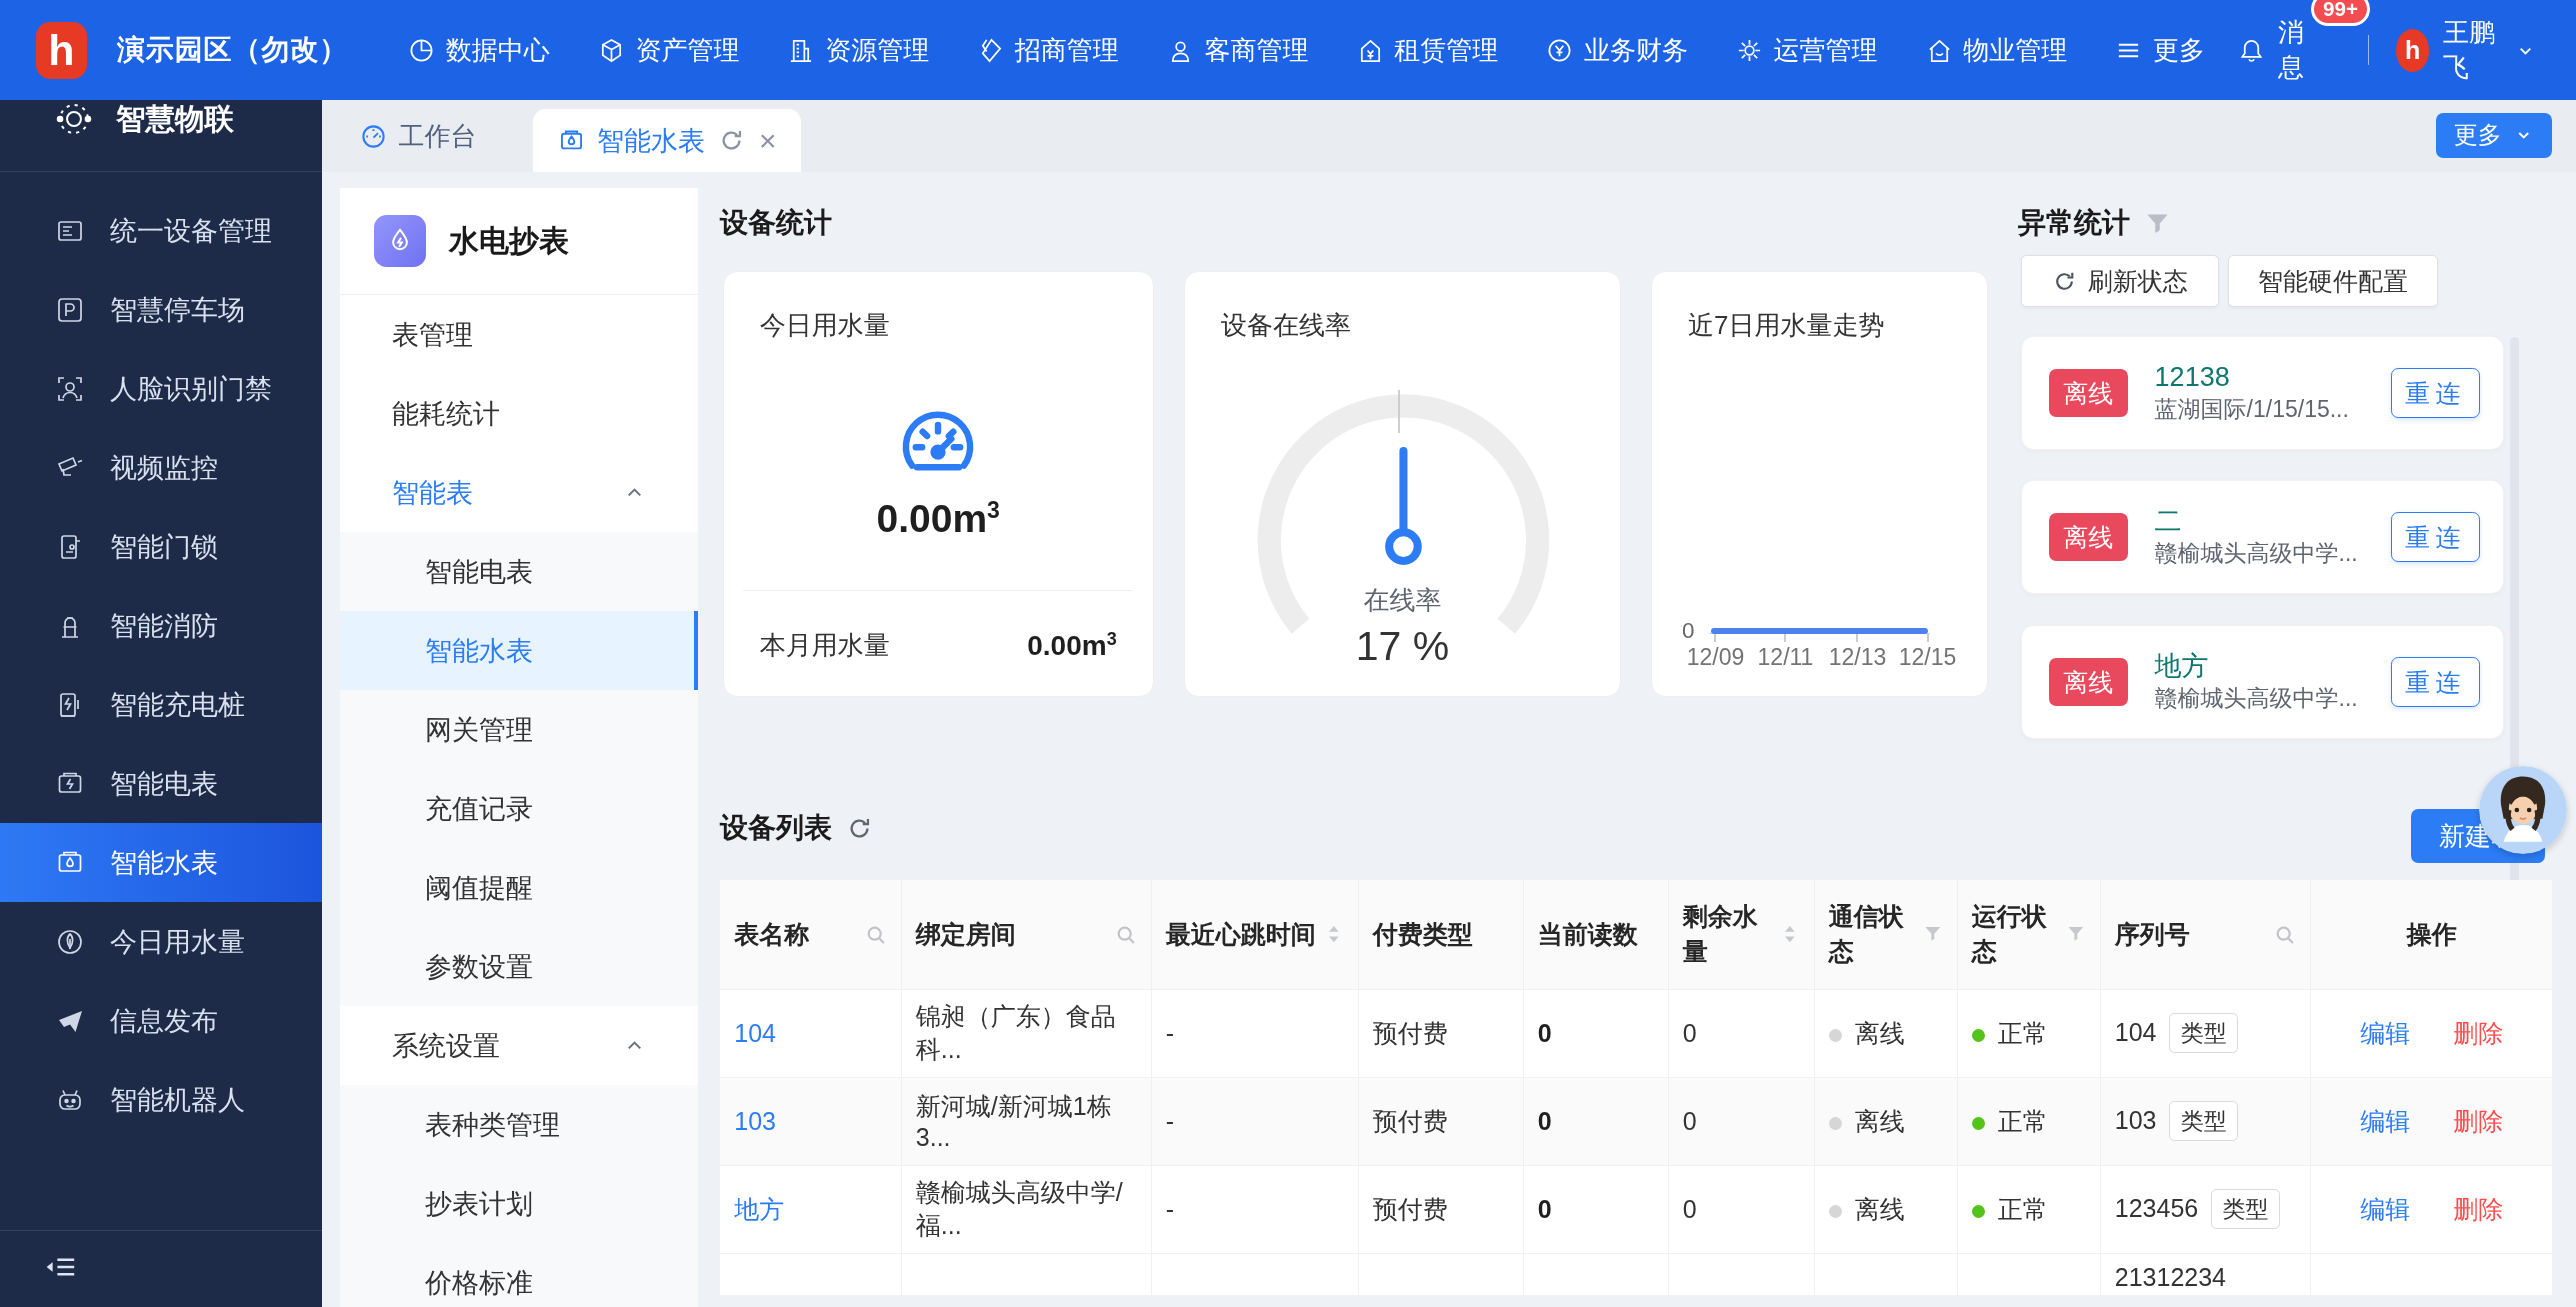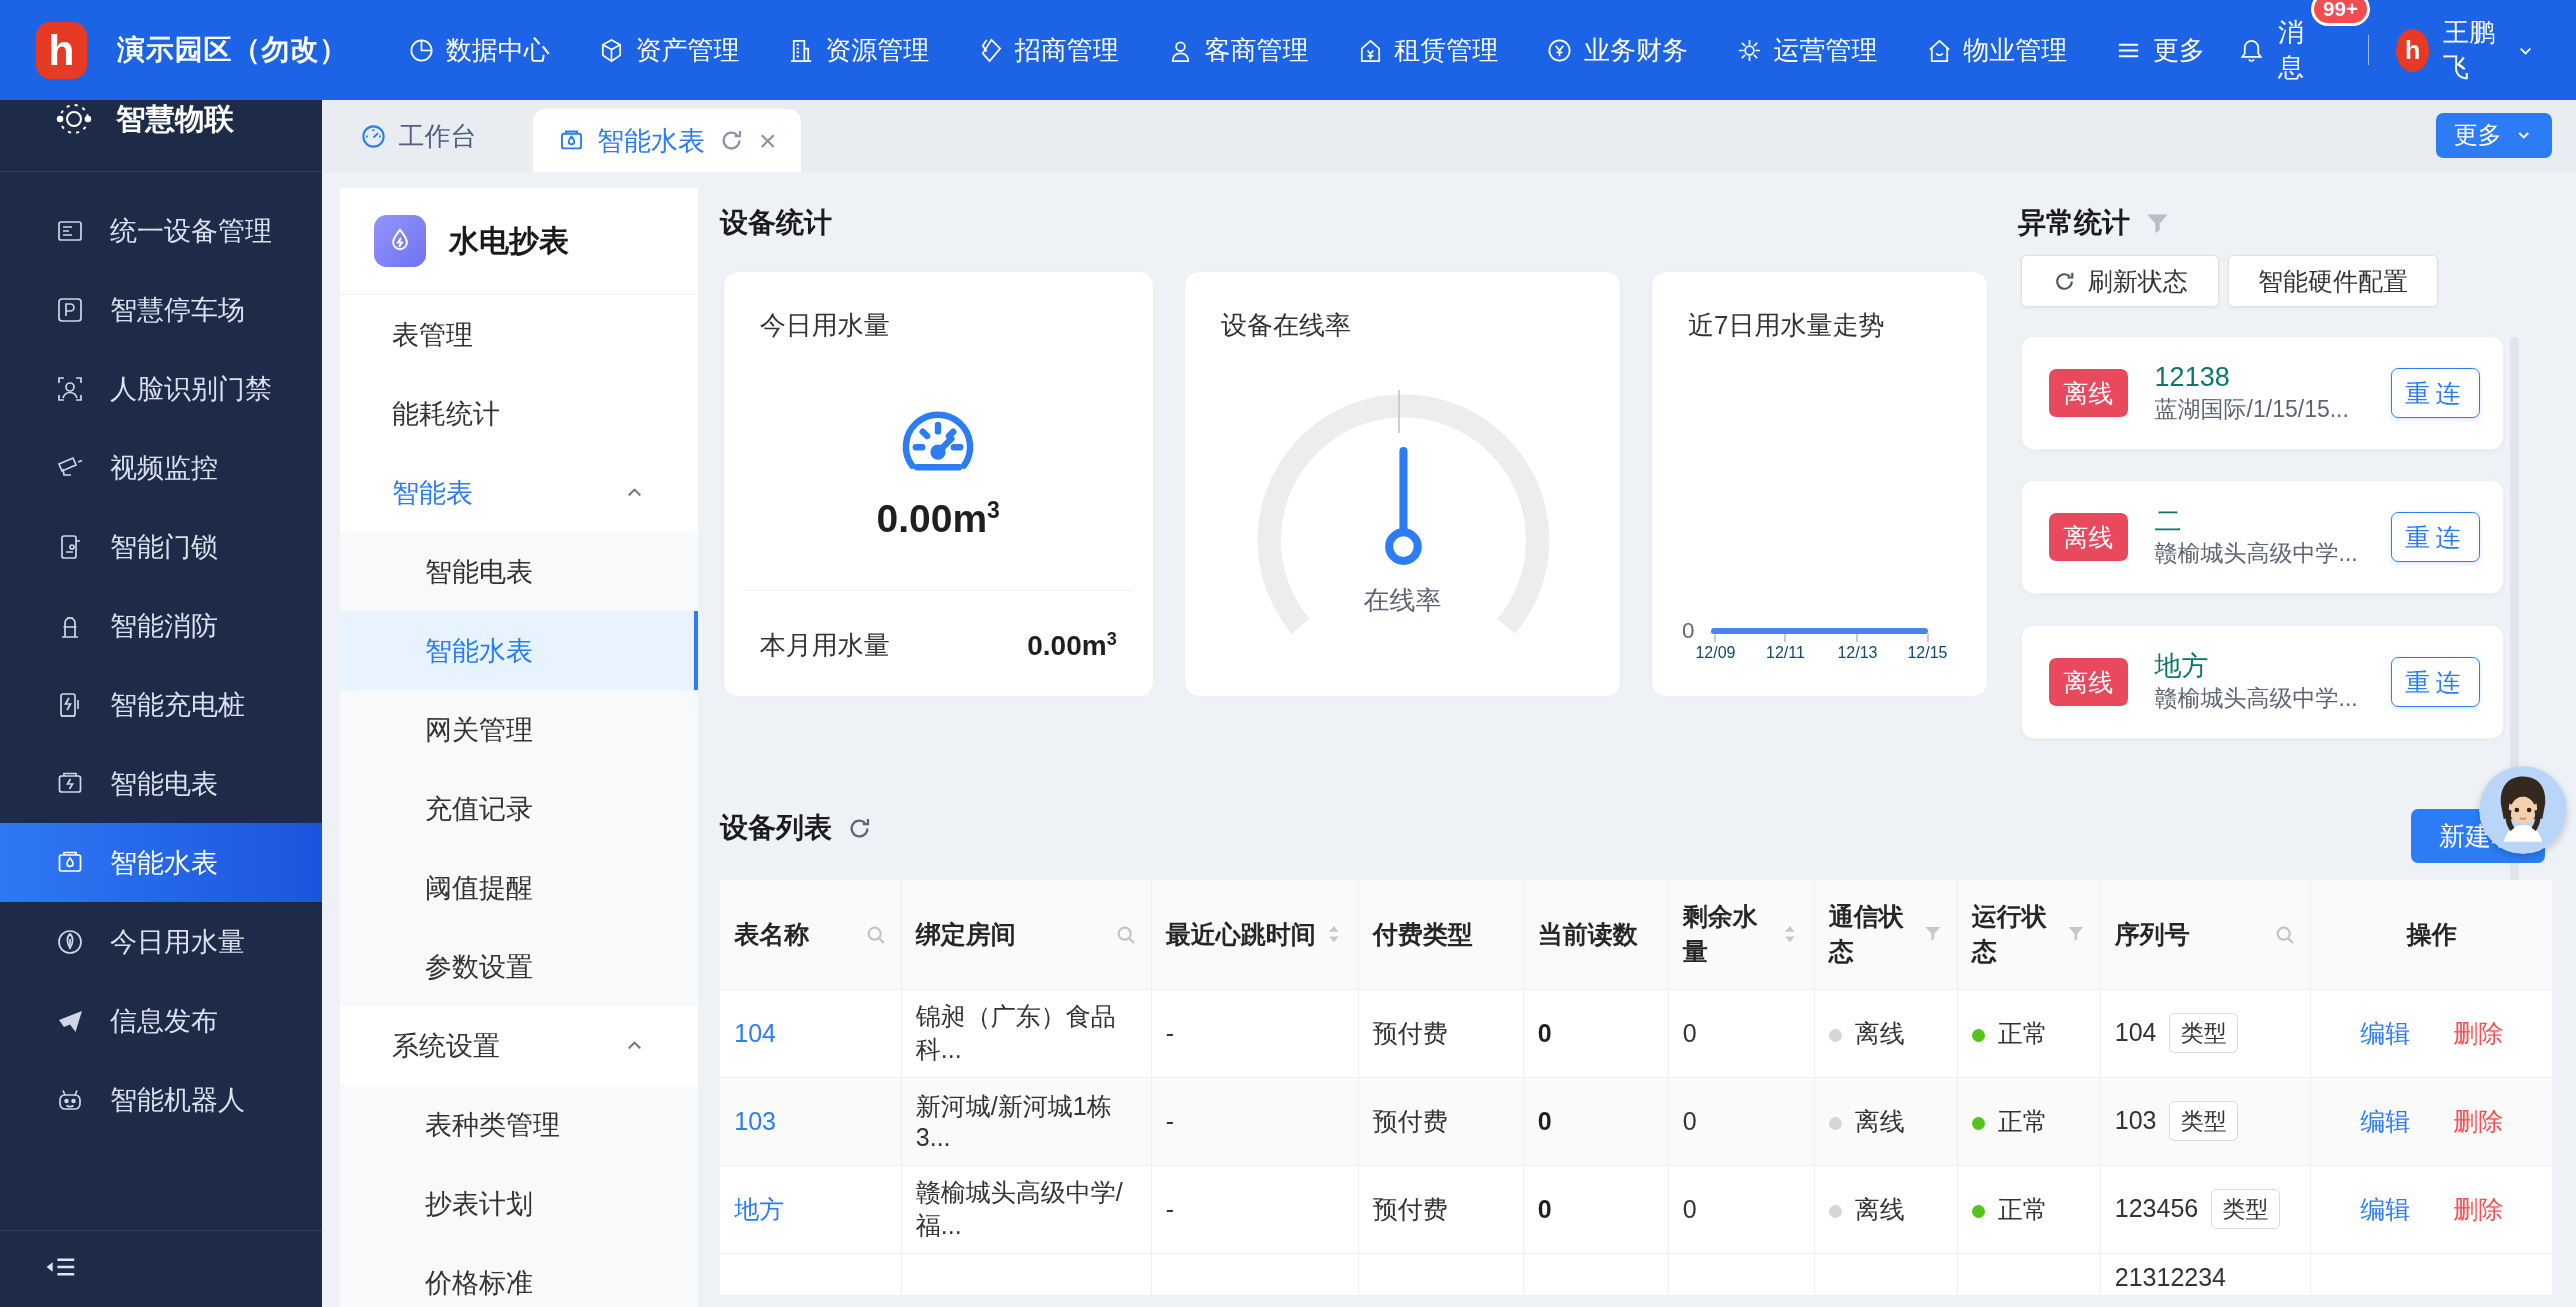--- a/index.html
+++ b/index.html
@@ -77,21 +77,21 @@
   .today-foot .val{font-size:28px;font-weight:bold;color:#1f1f1f}
   .today-foot sup{font-size:18px}
 
   .gauge-label{position:absolute;left:0;right:0;top:311px;text-align:center;font-size:26px;color:#5f6570}
   .gauge-value{position:absolute;left:0;right:0;top:351px;text-align:center;font-size:41px;color:#333}
 
   .trend-zero{position:absolute;left:30px;top:346px;font-size:22.4px;color:#666}
   .trend-line{position:absolute;left:59px;width:217px;top:356px;height:6.3px;border-radius:3.6px;background:#4d82ee}
   .trend-axis{position:absolute;left:57px;width:221px;top:361px;height:0.9px;background:#d9d9d9}
   .trend-tick{position:absolute;top:362px;width:1.8px;height:8px;background:#ccc}
-  .trend-xlab{position:absolute;top:372px;width:81px;margin-left:-40px;text-align:center;font-size:16px;color:#0c4a6e}
+  .trend-xlab{position:absolute;top:372px;width:81px;margin-left:-40px;text-align:center;font-size:23px;color:#737373}
 
   
   .ab-btn{position:absolute;top:83px;height:52px;background:#fff;border:0.9px solid #dcdfe3;border-radius:5.4px;
           box-shadow:0 1.8px 3.6px rgba(0,0,0,.04);display:flex;align-items:center;justify-content:center;gap:10.7px;
           font-size:25px;color:#333;cursor:pointer;box-sizing:border-box}
   .ab-card{position:absolute;left:1301px;width:483px;height:114px;background:#fff;border-radius:12.5px;
            border:0.9px solid #f0f1f4;box-shadow:0 1.8px 5.4px rgba(0,0,0,.03);display:flex;align-items:center;box-sizing:border-box}
   .ab-badge{margin-left:27px;background:#e8495c;color:#fff;font-size:25px;border-radius:7.2px;padding:7.2px 14.3px;flex:none}
   .ab-info{margin-left:27px;min-width:0}
   .ab-name{font-size:27px;color:#0f766e;line-height:1.25}
@@ -517,20 +517,21 @@
 
     <div class="card" id="card-online">
       <div class="card-title">设备在线率</div>
       <svg width="436" height="424" viewBox="0 0 487 474" style="position:absolute;left:0;top:0">
         <path d="M129 396 A 150 150 0 1 1 359 396" fill="none" stroke="#ededed" stroke-width="26"></path>
         <line x1="239" y1="132" x2="239" y2="180" stroke="#c9c9c9" stroke-width="2"></line>
         <line x1="244" y1="200" x2="244" y2="288" stroke="#2b7cf5" stroke-width="9" stroke-linecap="round"></line>
         <circle cx="244" cy="307" r="16" fill="#fff" stroke="#2b7cf5" stroke-width="9"></circle>
       </svg>
       <div class="gauge-label">在线率</div>
+      <div class="gauge-value">17 %</div>
     </div>
 
     <div class="card" id="card-trend">
       <div class="card-title">近7日用水量走势</div>
       <div class="trend-zero">0</div>
       <div class="trend-axis"></div>
       <div class="trend-line"></div>
       <div class="trend-tick" style="left:62px"></div>
       <div class="trend-tick" style="left:132px"></div>
       <div class="trend-tick" style="left:204px"></div>

